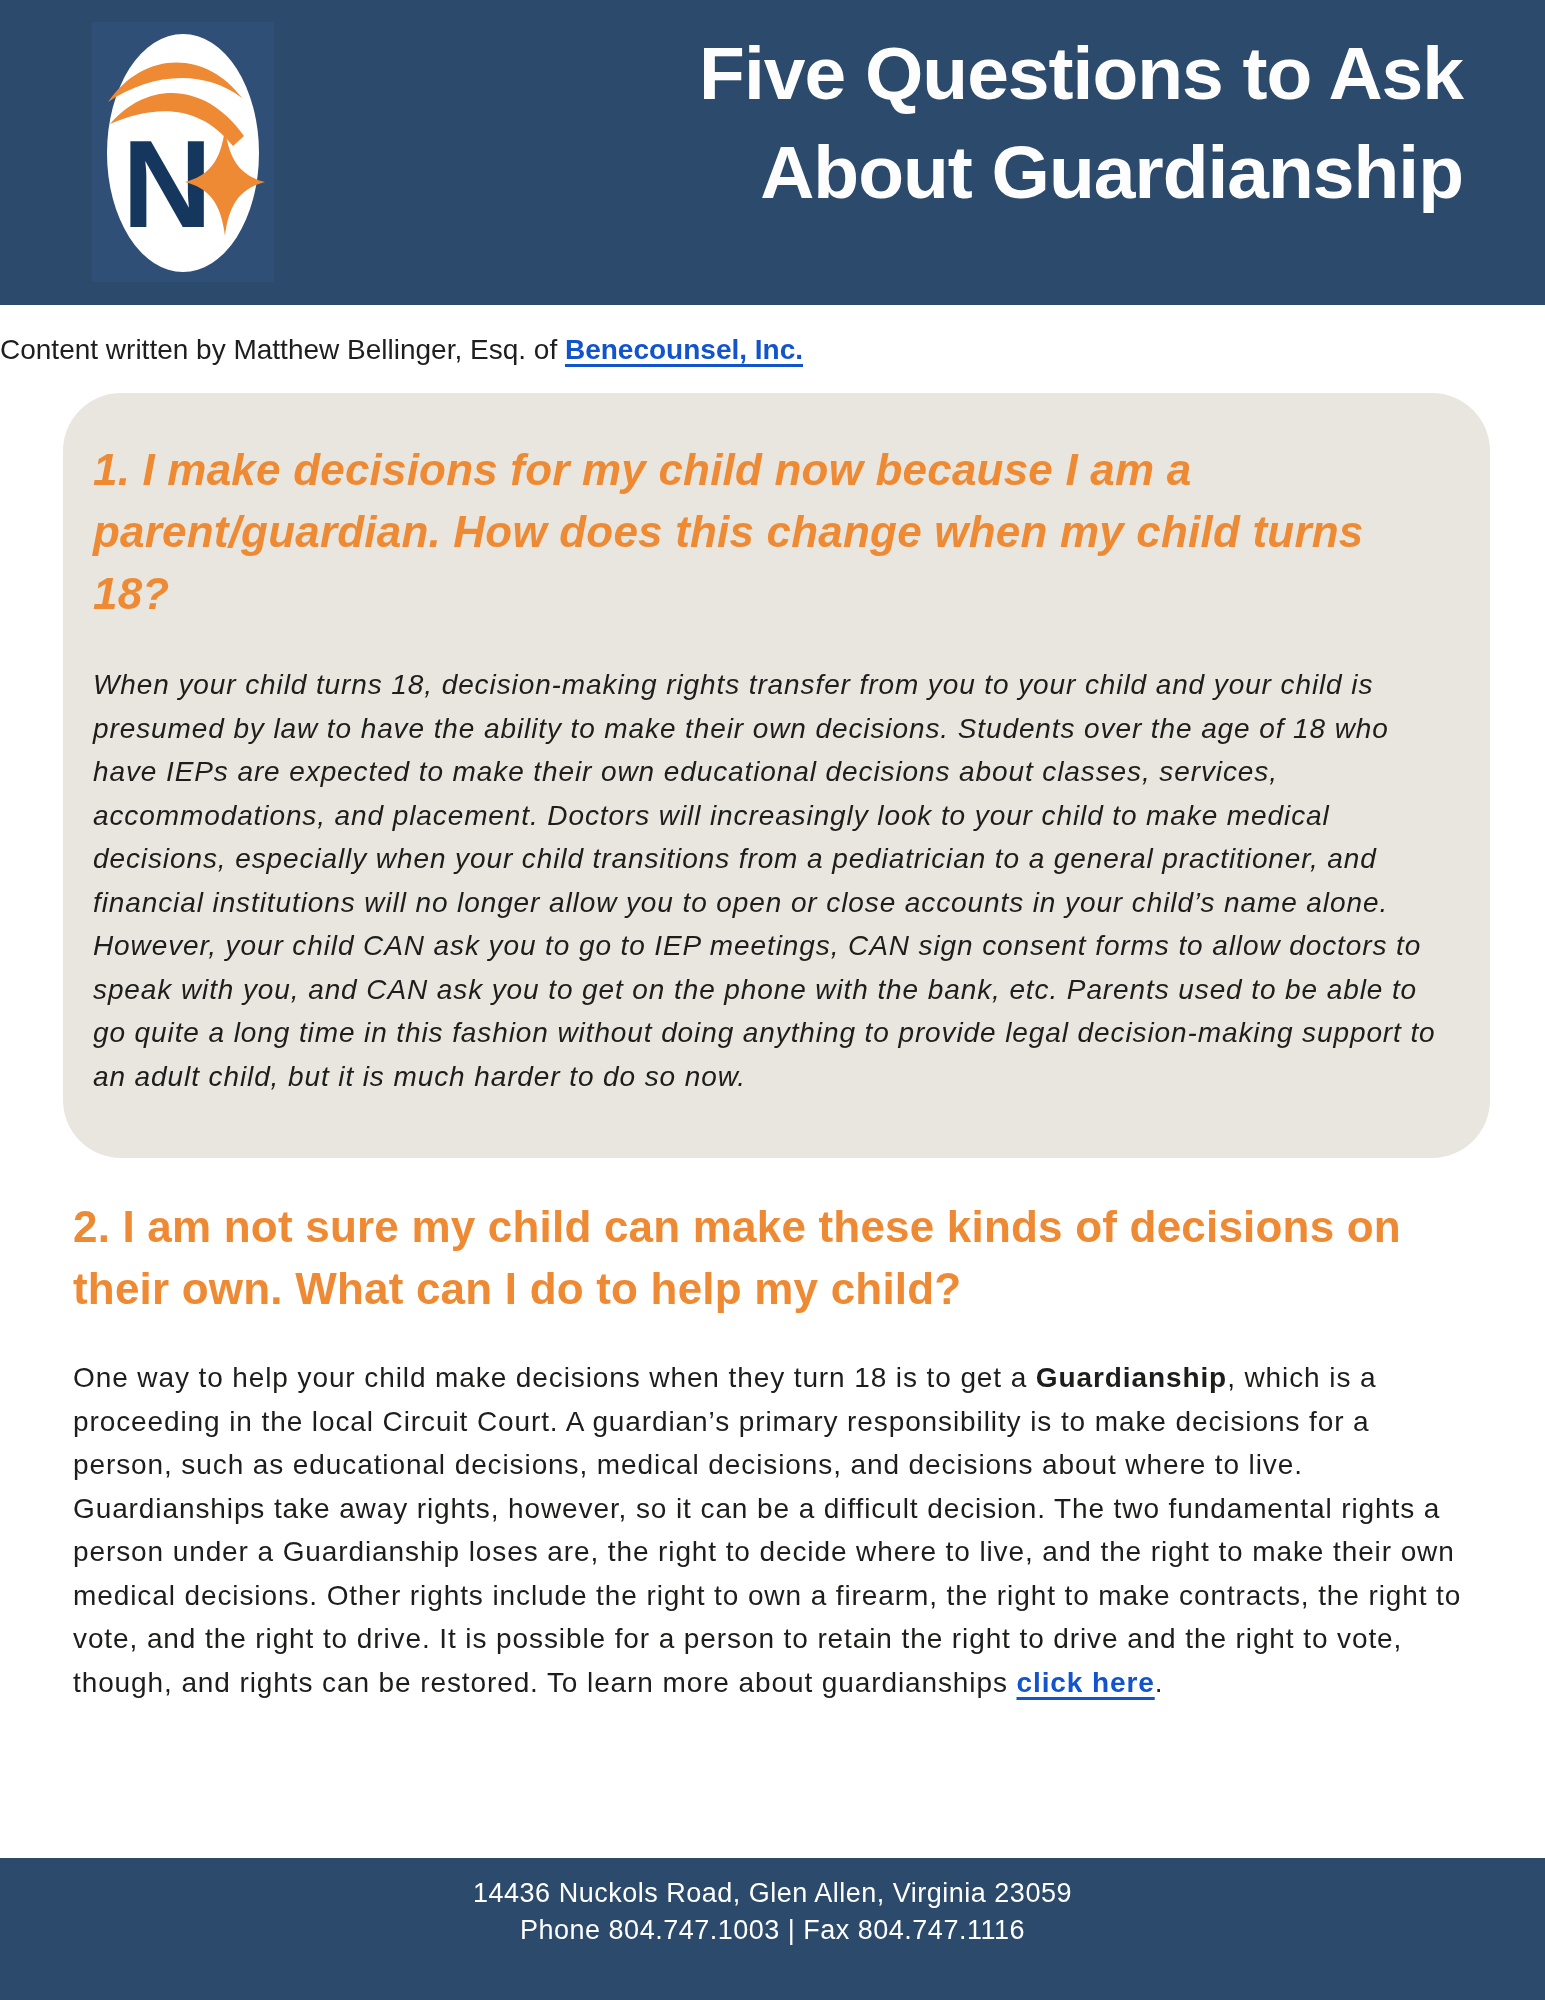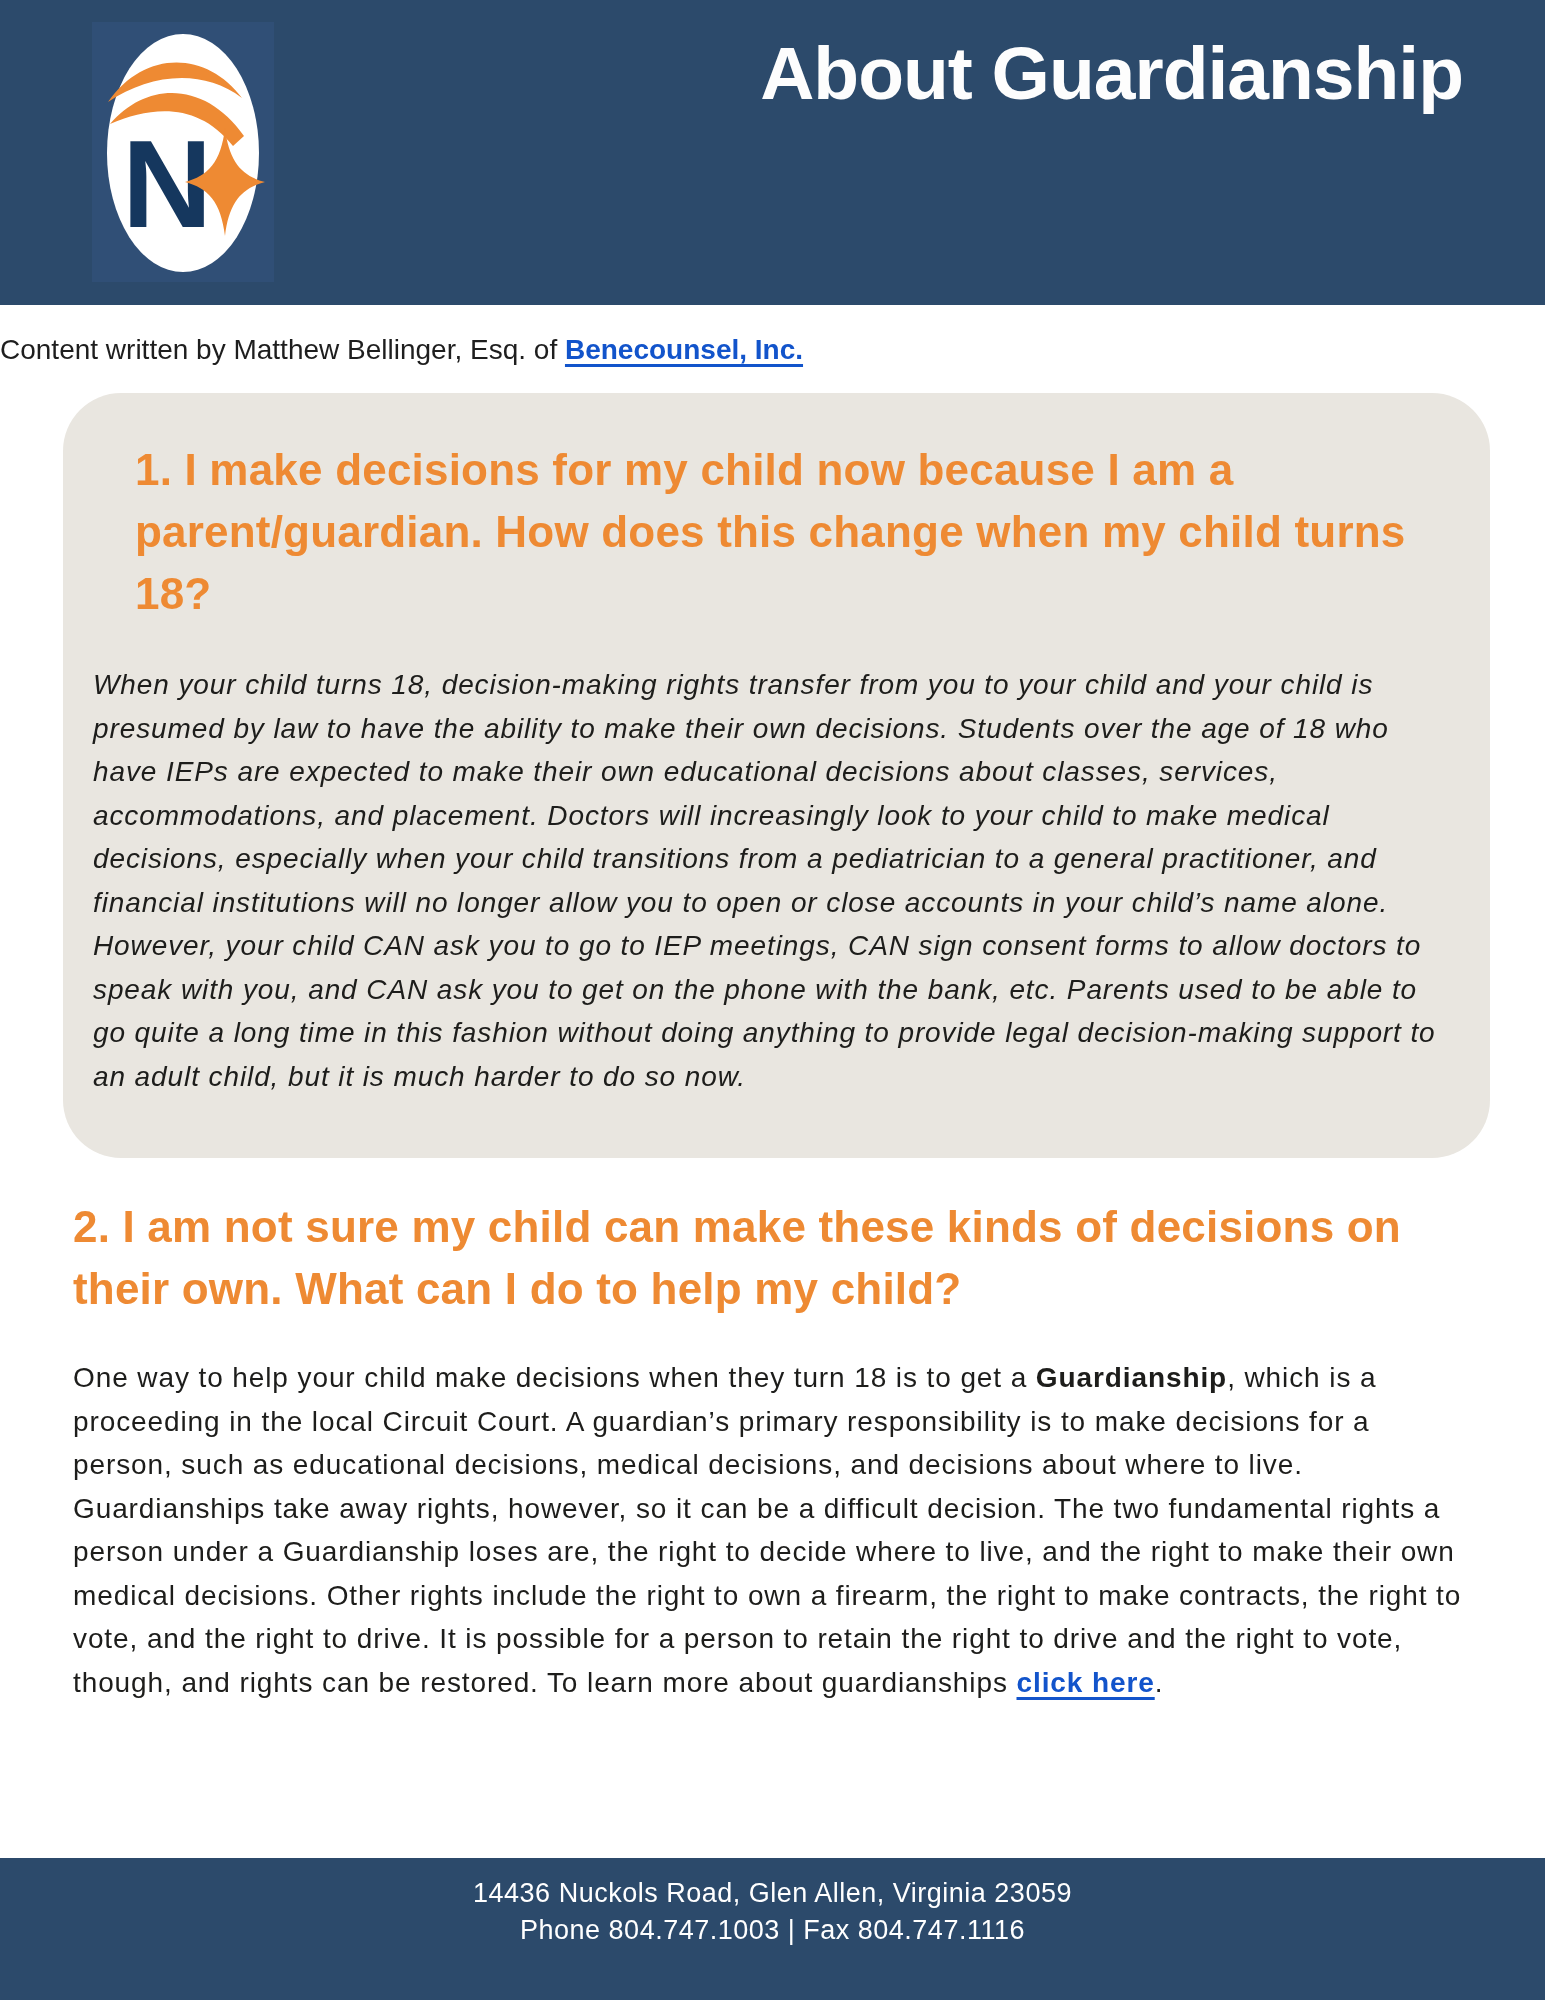--- a/index.html
+++ b/index.html
@@ -62,21 +62,21 @@
     padding:46px 42px 60px 30px;
   }
   h2{
     margin:0;
     color:#ee8a33;
     font-size:44px;
     line-height:62px;
     font-weight:700;
     letter-spacing:0.2px;
   }
-  .qbox h2{margin-left:42px;max-width:1280px;}
+  .qbox h2{max-width:1280px;font-style:italic;}
   .body-text{
     font-size:28px;
     line-height:43.5px;
     letter-spacing:0.9px;
     color:#1d1d1b;
   }
   .qbox .body-text{margin:38px 0 0 0;max-width:1345px;font-style:italic;}
   
   .q2h{margin:38px 60px 12px 73px;max-width:1365px;}
   .q2p{margin:36px 60px 0 73px;max-width:1402px;}
@@ -104,20 +104,21 @@
     <div class="logo-box">
       <svg viewBox="0 0 182 260" xmlns="http://www.w3.org/2000/svg">
         <ellipse cx="91" cy="131" rx="76" ry="119" fill="#ffffff"></ellipse>
         <path fill="#EE8A33" d="M16,80 C52,28 114,28 150,76 C110,46 58,52 16,80 Z"></path>
         <path fill="#EE8A33" d="M18,102 C56,58 114,60 152,114 L141,124 C106,80 60,84 18,102 Z"></path>
         <text x="30" y="205" font-family="Liberation Sans, sans-serif" font-size="125" font-weight="700" fill="#15375e">N</text>
         <path fill="#EE8A33" d="M133,106 C137,140 150,154 173,160 C150,166 137,180 133,214 C129,180 116,166 93,160 C116,154 129,140 133,106 Z"></path>
       </svg>
     </div>
     <div class="title">
+      <div>Five Questions to Ask</div>
       <div>About Guardianship</div>
     </div>
   </header>
 
   <p class="byline"><span>Content written by Matthew Bellinger, Esq. of </span><a class="link" href="#">Benecounsel, Inc.</a></p>
 
   <section class="qbox">
     <h2>1. I make decisions for my child now because I am a parent/guardian. How does this change when my child turns 18?</h2>
     <p class="body-text">When your child turns 18, decision-making rights transfer from you to your child and your child is presumed by law to have the ability to make their own decisions. Students over the age of 18 who have IEPs are expected to make their own educational decisions about classes, services, accommodations, and placement. Doctors will increasingly look to your child to make medical decisions, especially when your child transitions from a pediatrician to a general practitioner, and financial institutions will no longer allow you to open or close accounts in your child’s name alone. However, your child CAN ask you to go to IEP meetings, CAN sign consent forms to allow doctors to speak with you, and CAN ask you to get on the phone with the bank, etc. Parents used to be able to go quite a long time in this fashion without doing anything to provide legal decision-making support to an adult child, but it is much harder to do so now.</p>
   </section>

